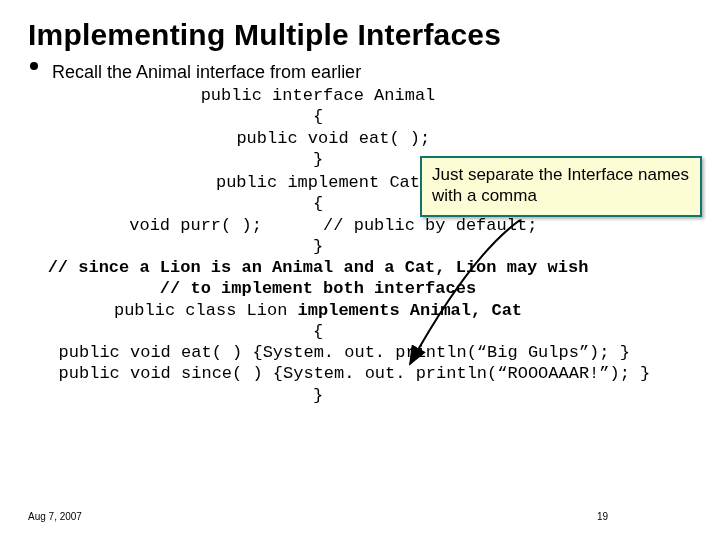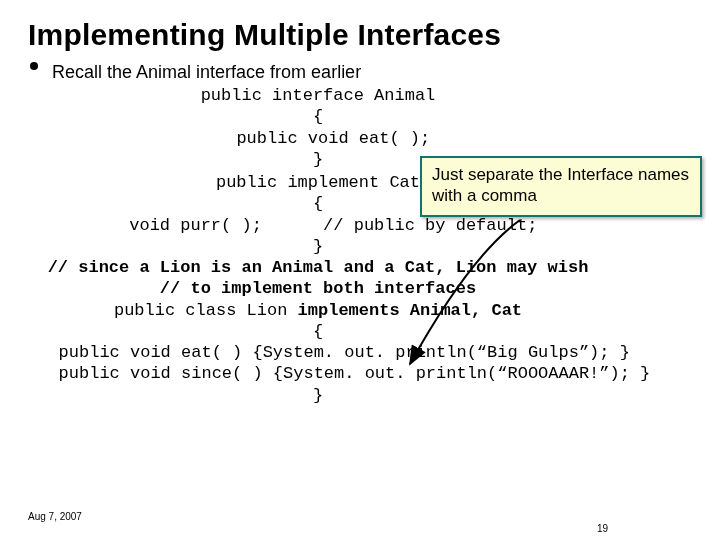--- a/index.html
+++ b/index.html
@@ -67,21 +67,21 @@
   }
   .footer-date {
     position: absolute;
     left: 28px;
     bottom: 18px;
     font-size: 10px;
   }
   .footer-page {
     position: absolute;
     right: 28px;
-    bottom: 6px;
+    bottom: 18px;
     font-size: 10px;
   }
   .bold { font-weight: bold; }
 </style>
 </head>
 <body>
 
 <div class="slide">
 
   <h1 class="title">Implementing Multiple Interfaces</h1>

